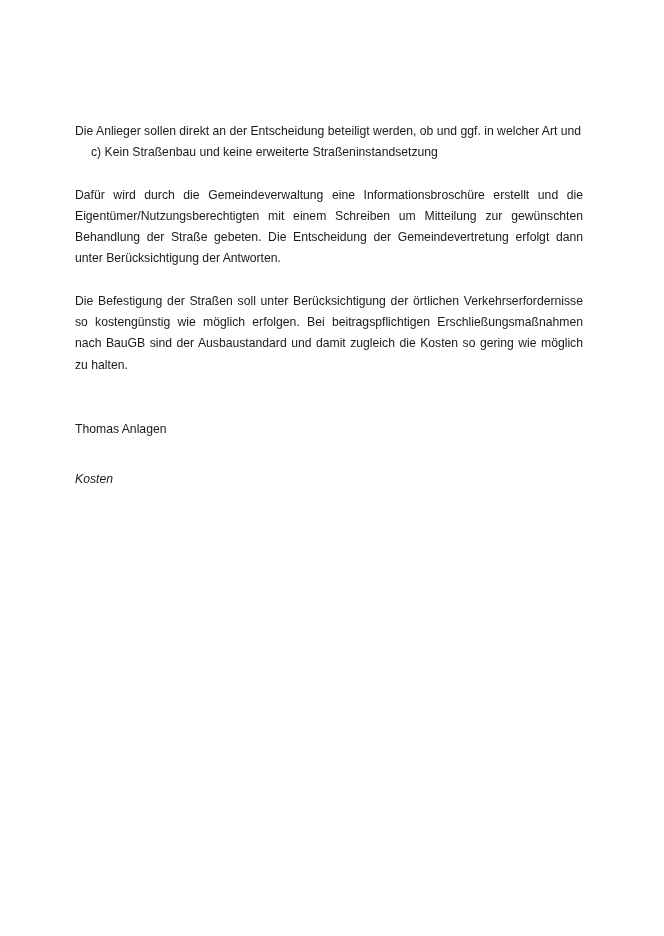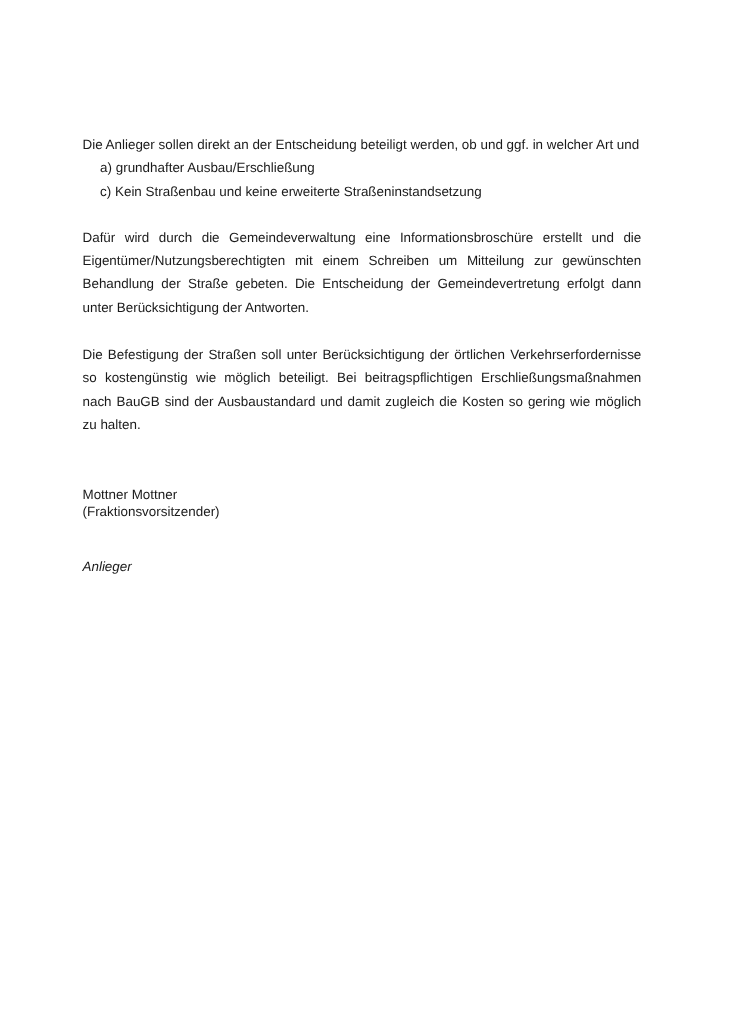--- a/index.html
+++ b/index.html
@@ -61,40 +61,38 @@
 <body>
 
 <div class="page">
   <div class="content">
 
     <div>
       <div class="para intro">Die Anlieger sollen direkt an der Entscheidung beteiligt werden, ob und ggf. in welcher Art und</div>
     </div>
 
     <ul class="list">
-      <li>a) grundhafter Ausbau/Erschließung</li>
       <li>c) Kein Straßenbau und keine erweiterte Straßeninstandsetzung</li>
     </ul>
 
     <div style="height:21px"></div>
 
     <p class="para">Dafür wird durch die Gemeindeverwaltung eine Informationsbroschüre erstellt und die Eigentümer/Nutzungsberechtigten mit einem Schreiben um Mitteilung zur gewünschten Behandlung der Straße gebeten. Die Entscheidung der Gemeindevertretung erfolgt dann unter Berücksichtigung der Antworten.</p>
 
     <div style="height:21px"></div>
 
-    <p class="para">Die Befestigung der Straßen soll unter Berücksichtigung der örtlichen Verkehrserfordernisse so kostengünstig wie möglich beteiligt. Bei beitragspflichtigen Erschließungsmaßnahmen nach BauGB sind der Ausbaustandard und damit zugleich die Kosten so gering wie möglich zu halten.</p>
+    <p class="para">Die Befestigung der Straßen soll unter Berücksichtigung der örtlichen Verkehrserfordernisse so kostengünstig wie möglich erfolgen. Bei beitragspflichtigen Erschließungsmaßnahmen nach BauGB sind der Ausbaustandard und damit zugleich die Kosten so gering wie möglich zu halten.</p>
 
     <div style="height:26px"></div>
 
 
     <div style="height:20px"></div>
 
     <div>
-      <p class="sig">Mottner Mottner</p>
-      <p class="sig">(Fraktionsvorsitzender)</p>
+      <p class="sig">Thomas Anlagen</p>
     </div>
 
     <div style="height:33px"></div>
 
-    <p class="attach">Anlieger</p>
+    <p class="attach">Kosten</p>
 
   </div>
 </div>
 
 </body></html>

